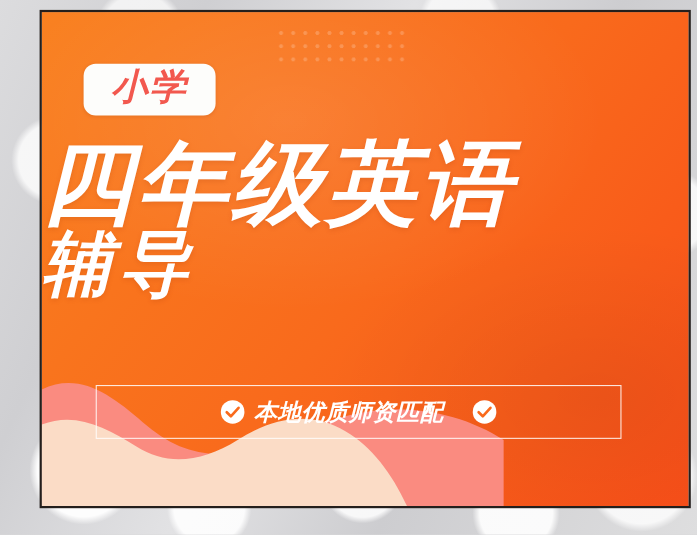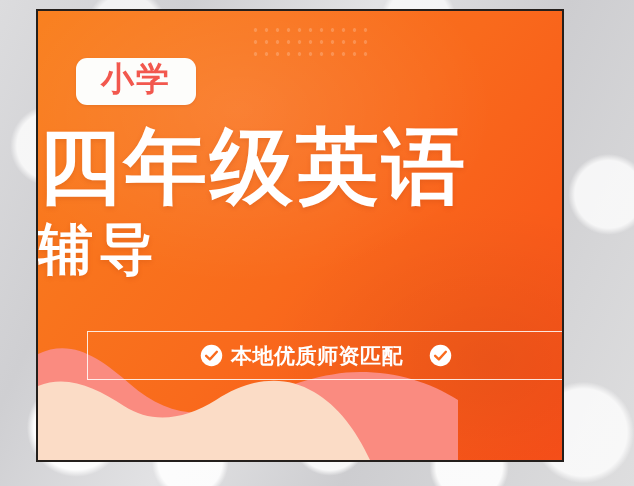--- a/index.html
+++ b/index.html
@@ -31,26 +31,27 @@
       radial-gradient(circle at 20% 6%, rgba(255,255,255,.7) 0 5%, rgba(255,255,255,0) 6%),
       radial-gradient(circle at 66% 4%, rgba(255,255,255,.7) 0 5%, rgba(255,255,255,0) 6%),
       linear-gradient(115deg, #dcdcde 0%, #cfcfd2 22%, #e2e2e4 44%, #cdcdd0 66%, #dededf 100%);
   }
 
   
   #card {
     position: absolute;
     left: 36px;
     top: 9px;
-    width: 528px;
+    width: 592px;
     height: 453px;
     border: 2px solid #241f1c;
     box-sizing: border-box;
     overflow: hidden;
     background: linear-gradient(128deg, #f9801f 0%, #f9741d 28%, #f96a1c 52%, #f95c1a 76%, #f94f19 100%);
+    font-style: italic;
   }
 
   
   #sheen {
     position: absolute;
     inset: 0;
     background:
       radial-gradient(ellipse 70% 55% at 38% 22%, rgba(255,255,255,.10) 0%, rgba(255,255,255,0) 70%),
       radial-gradient(ellipse 60% 50% at 86% 78%, rgba(0,0,0,.06) 0%, rgba(0,0,0,0) 70%);
     pointer-events: none;
@@ -112,31 +113,30 @@
     font-weight: 700;
     white-space: nowrap;
     text-shadow: 0 2px 5px rgba(150,45,0,.16);
   }
   #headline-line-1 {
     font-size: 83px;
     line-height: 1.0;
     letter-spacing: 3px;
   }
   #headline-line-2 {
-    font-size: 55px;
+    font-size: 64px;
     line-height: 1.0;
     letter-spacing: 6px;
-    margin-top: 14px;
   }
 
   
   #feature-bar {
     position: absolute;
     left: 49px;
-    top: 320px;
+    top: 339px;
     width: 478px;
     height: 49px;
     box-sizing: border-box;
     border: 1.5px solid rgba(255,255,255,.85);
     display: flex;
     align-items: center;
     justify-content: center;
     gap: 26px;
   }
   .feature-item {

